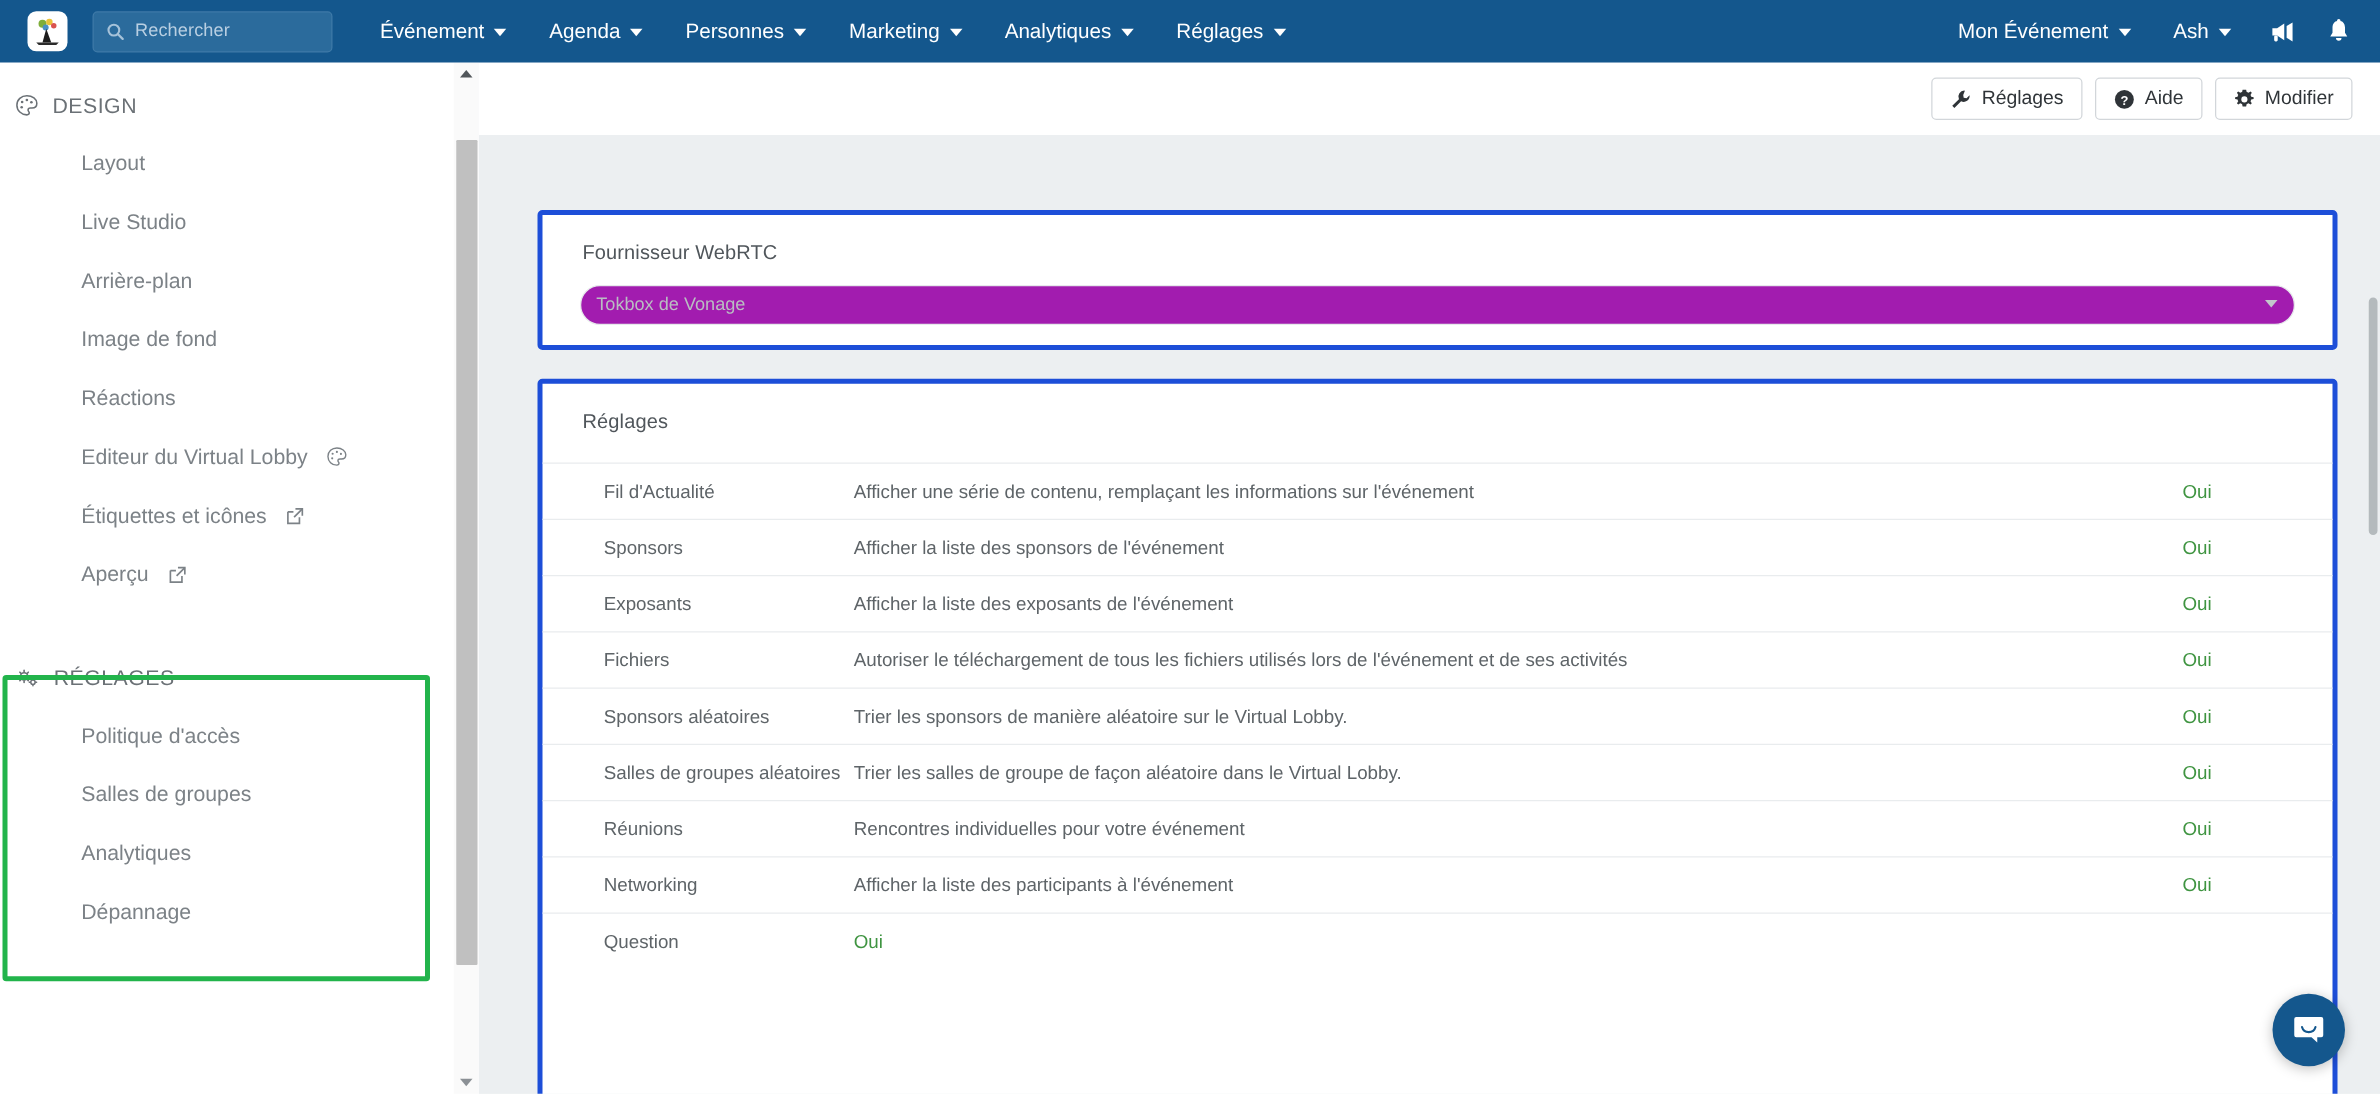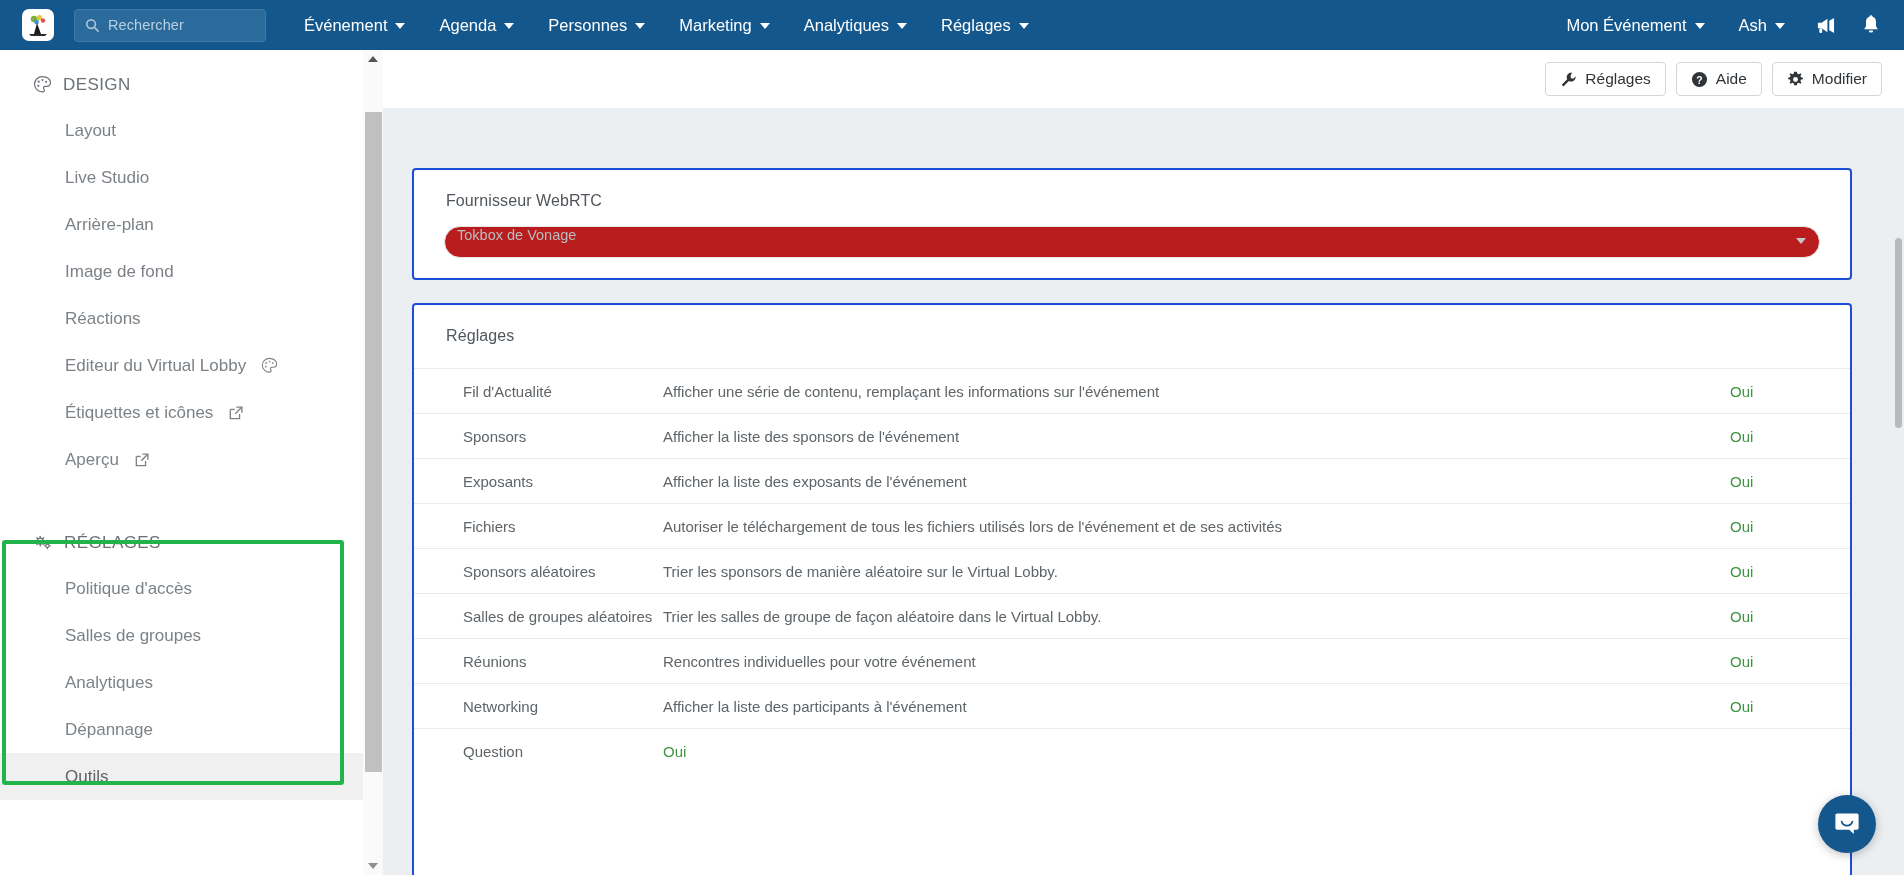--- a/index.html
+++ b/index.html
@@ -60,21 +60,21 @@
 
   
   #sidebar {
     position: absolute; top: 50px; left: 0;
     width: 363px; height: 825px;
     background: #ffffff; overflow: hidden;
     z-index: 20;
   }
   .sect-header {
     display: flex; align-items: center; gap: 11px;
-    padding: 0 0 0 33px; height: 45px;
+    padding: 0 0 0 12px; height: 45px;
   }
   .sect-header .title {
     font-size: 17px; color: #6b7176; letter-spacing: .4px; font-weight: 400;
   }
   .navlink {
     display: flex; align-items: center; gap: 11px;
     height: 47px; padding-left: 65px;
     font-size: 17px; color: #7c8287; cursor: pointer;
   }
   .navlink.sel { background: #f0f0f0; color: #5e6468; }
@@ -131,34 +131,34 @@
     background: #ffffff; border: 1px solid #d2d6da; border-radius: 4px;
     font-size: 15.5px; color: #2f3438; cursor: pointer; white-space: nowrap;
   }
 
   #scroll-area {
     position: absolute; top: 58px; left: 0;
     width: 1521px; height: 767px; background: #eceff1;
   }
 
   .card {
-    position: absolute; left: 29px; width: 1440px;
-    background: #ffffff; border: 2px solid #1d4ed8; border-radius: 4px;
+    position: absolute; left: 47px; width: 1440px;
+    background: #ffffff; border: 4px solid #1d4ed8; border-radius: 4px;
   }
   #card-webrtc { top: 60px; height: 112px; }
   #card-reglages { top: 195px; height: 700px; }
 
   .card-title {
     font-size: 16px; color: #50565b; padding: 22px 0 0 32px;
     letter-spacing: .1px;
   }
   .select-wrap { margin: 16px 30px 0 30px; position: relative; }
   .fake-select {
     height: 32px; border: 1px solid #e6e9eb; border-radius: 16px;
-    background: #b91c1c; display: flex; 
+    background: #a21caf; display: flex; align-items: center;
     padding: 0 12px; font-size: 14.5px; color: #b9bec2; cursor: pointer;
   }
   .sel-caret {
     position: absolute; right: 14px; top: 12px;
     width:0;height:0;border-left:5px solid transparent;
     border-right:5px solid transparent;border-top:6px solid #c2c7cb;
   }
 
   .rows { margin-top: 23px; }
   .row {
@@ -356,23 +356,20 @@
     <span>Politique d'accès</span>
   </div>
   <div class="navlink">
     <span>Salles de groupes</span>
   </div>
   <div class="navlink">
     <span>Analytiques</span>
   </div>
   <div class="navlink">
     <span>Dépannage</span>
-  </div>
-  <div class="navlink sel">
-    <span>Outils</span>
   </div>
 
   <div id="green-box"></div>
 </div>
 
 <div id="sb-track">
   <div class="sb-arrow" style="top:0">
       <i class="tri-up"></i>
     </div>
   <div id="sb-thumb"></div>

